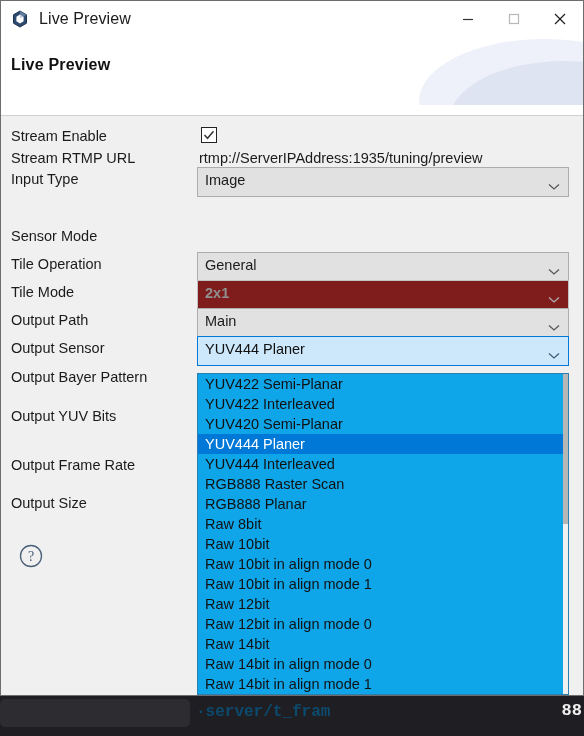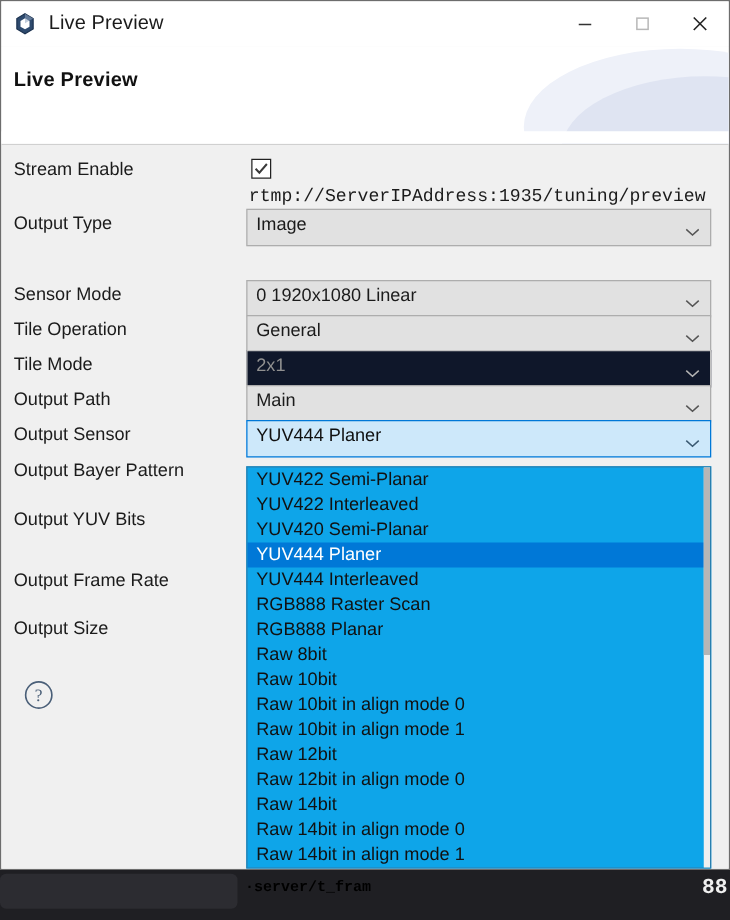--- a/index.html
+++ b/index.html
@@ -75,22 +75,22 @@
     height: 28px;
     background: #2c2c31;
     border-radius: 5px;
   }
   .taskbar-text {
     position: absolute;
     left: 196px;
     top: 703px;
     font-family: "Liberation Mono", monospace;
     font-weight: bold;
-    font-size: 12px;
-    color: #000000;
+    font-size: 16px;
+    color: #0c4a6e;
     white-space: pre;
   }
   .taskbar-right-num {
     position: absolute;
     right: 2px;
     top: 701px;
     font-family: "Liberation Mono", monospace;
     font-weight: bold;
     font-size: 17px;
     color: #f0f0f0;
@@ -220,21 +220,21 @@
     top: 4px;
     font-size: 14.5px;
     color: #1b1b1b;
     white-space: nowrap;
   }
   .combo .chev {
     position: absolute;
     right: 8px;
     top: 9px;
   }
-  .combo.disabled { background: #0f172a; border-color: #c2c2c2; }
+  .combo.disabled { background: #7f1d1d; border-color: #c2c2c2; font-weight: bold; }
   .combo.disabled .combo-val { color: #909090; }
   .combo.open {
     background: #cde8fa;
     border: 1px solid #0078d7;
   }
   .combo.open .combo-val { color: #101010; }
 
   .checkbox {
     position: absolute;
     left: 200px;
@@ -246,21 +246,20 @@
   }
   .checkbox svg { position: absolute; left: 1px; top: 1px; }
 
   .plain-value {
     position: absolute;
     left: 198px;
     top: 4px;
     font-size: 14.5px;
     color: #1b1b1b;
     white-space: nowrap;
-    font-family: Liberation Mono, monospace;
   }
 
   
   .dropdown {
     position: absolute;
     left: 196px;
     top: 372px;
     width: 372px;
     background: #0ea5e9;
     border: 1px solid #2a7fae;
@@ -366,46 +365,39 @@
     <div class="row" style="top:8px">
       <span class="row-label">Stream Enable</span>
       <span class="checkbox">
         <svg width="12" height="12" viewBox="0 0 12 12">
           <path d="M1.5 6 L4.5 9.2 L10.5 2.2" fill="none" stroke="#3b3b3b" stroke-width="1.6"></path>
         </svg>
       </span>
     </div>
 
     <div class="row" style="top:30px">
+      <span class="row-label">Stream RTMP URL</span>
       <span class="plain-value">rtmp://ServerIPAddress:1935/tuning/preview</span>
     </div>
 
     <div class="row" style="top:51px">
-      <span class="row-label">Output Type</span>
+      <span class="row-label">Input Type</span>
       <span class="combo">
         <span class="combo-val">Image</span>
         <span class="chev">
           <svg width="12" height="8" viewBox="0 0 12 8">
               <path d="M1 1.5 L6 6 L11 1.5" fill="none" stroke="#555" stroke-width="1.2"></path>
             </svg>
         </span>
       </span>
     </div>
 
 
     <div class="row" style="top:108px">
       <span class="row-label">Sensor Mode</span>
-      <span class="combo">
-        <span class="combo-val">0 1920x1080 Linear</span>
-        <span class="chev">
-          <svg width="12" height="8" viewBox="0 0 12 8">
-              <path d="M1 1.5 L6 6 L11 1.5" fill="none" stroke="#555" stroke-width="1.2"></path>
-            </svg>
-        </span>
-      </span>
     </div>
 
     <div class="row" style="top:136px">
       <span class="row-label">Tile Operation</span>
       <span class="combo">
         <span class="combo-val">General</span>
         <span class="chev">
           <svg width="12" height="8" viewBox="0 0 12 8">
               <path d="M1 1.5 L6 6 L11 1.5" fill="none" stroke="#555" stroke-width="1.2"></path>
             </svg>

